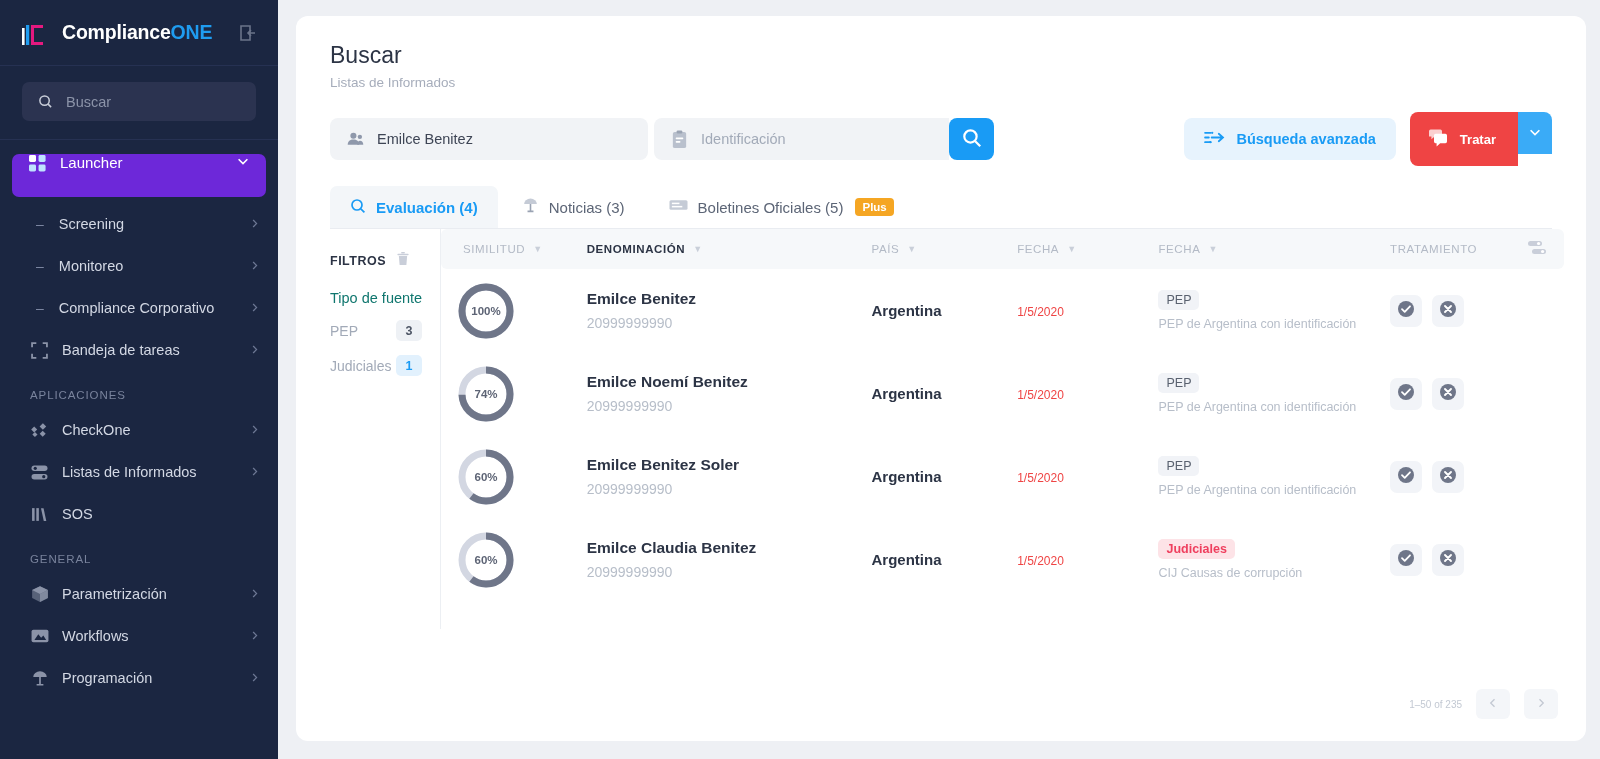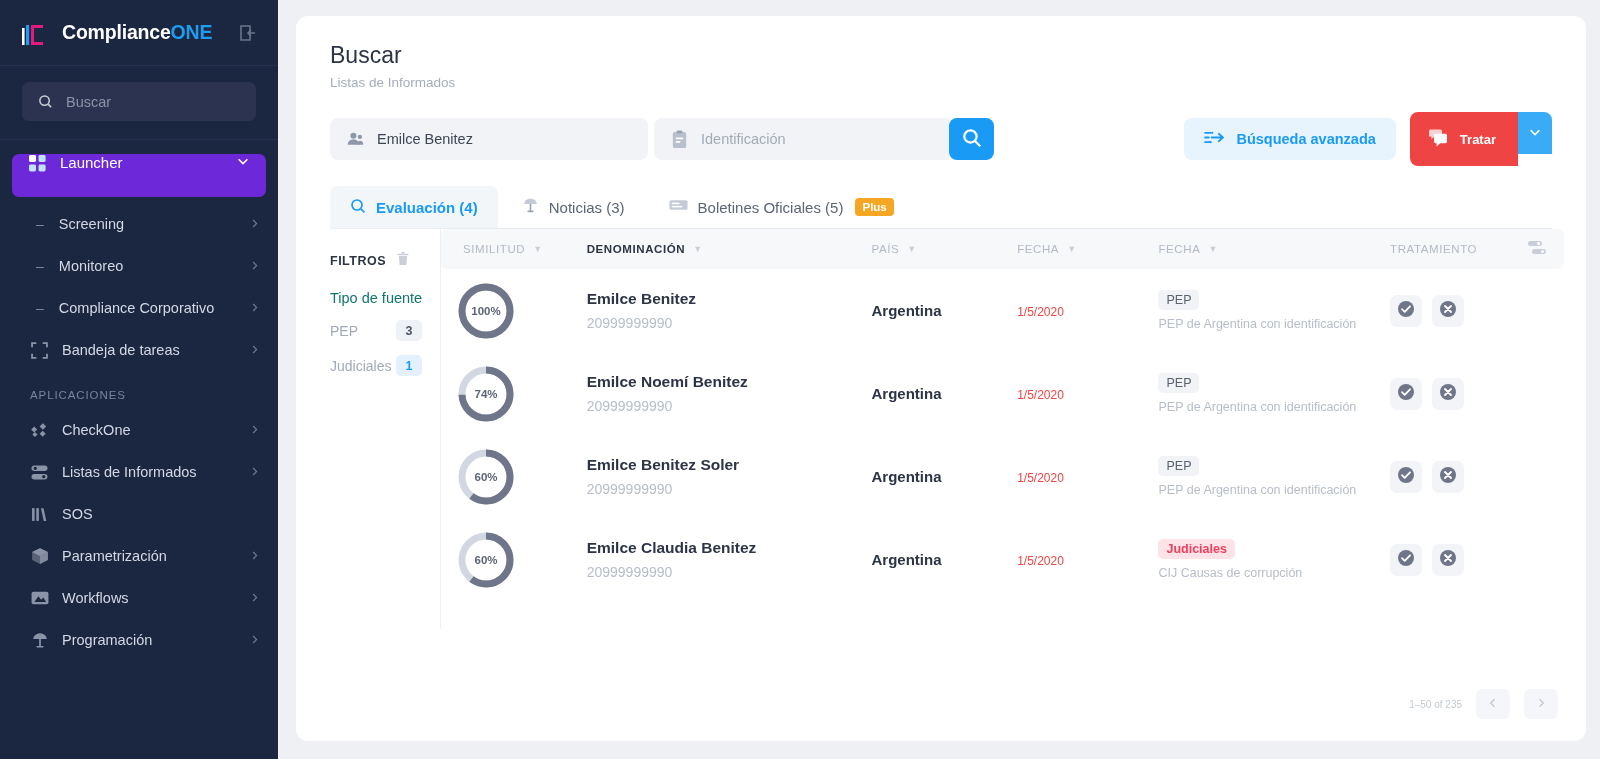--- a/index.html
+++ b/index.html
@@ -336,20 +336,21 @@
         <span class="ico">
           <svg width="17" height="17" viewBox="0 0 16 16" fill="#8b93a8">
             <rect x="1" y="2" width="2.4" height="12"></rect>
             <rect x="5" y="2" width="2.4" height="12"></rect>
             <path d="M9.4 2 L11.8 2 L14.4 14 L12 14 Z"></path>
           </svg>
         </span>
         <span class="lbl">SOS</span>
       </div>
 
+      <div class="nav-group">GENERAL</div>
 
       <div class="nav-item">
         <span class="ico">
           <svg width="18" height="18" viewBox="0 0 16 16" fill="#8b93a8">
             <path d="M8 1 L15 4.5 L15 11.5 L8 15 L1 11.5 L1 4.5 Z" opacity=".55"></path>
             <path d="M8 1 L15 4.5 L8 8 L1 4.5 Z"></path>
             <path d="M8 8 L15 4.5 L15 11.5 L8 15 Z" opacity=".8"></path>
           </svg>
         </span>
         <span class="lbl">Parametrización</span>

